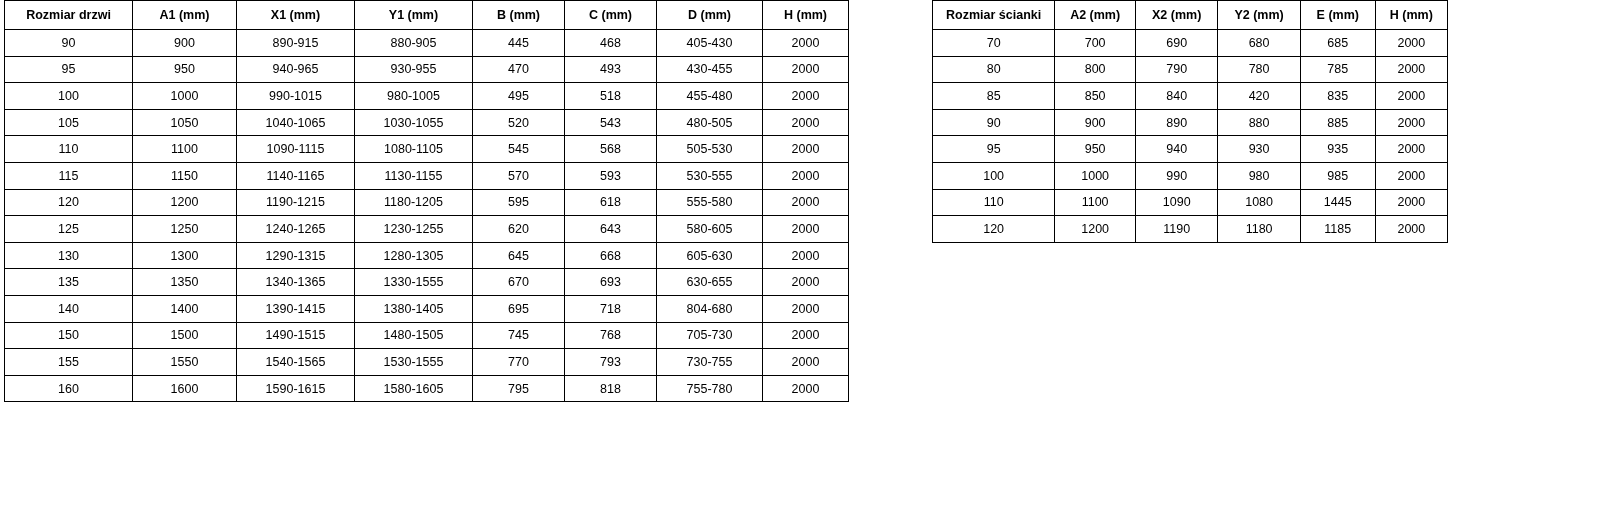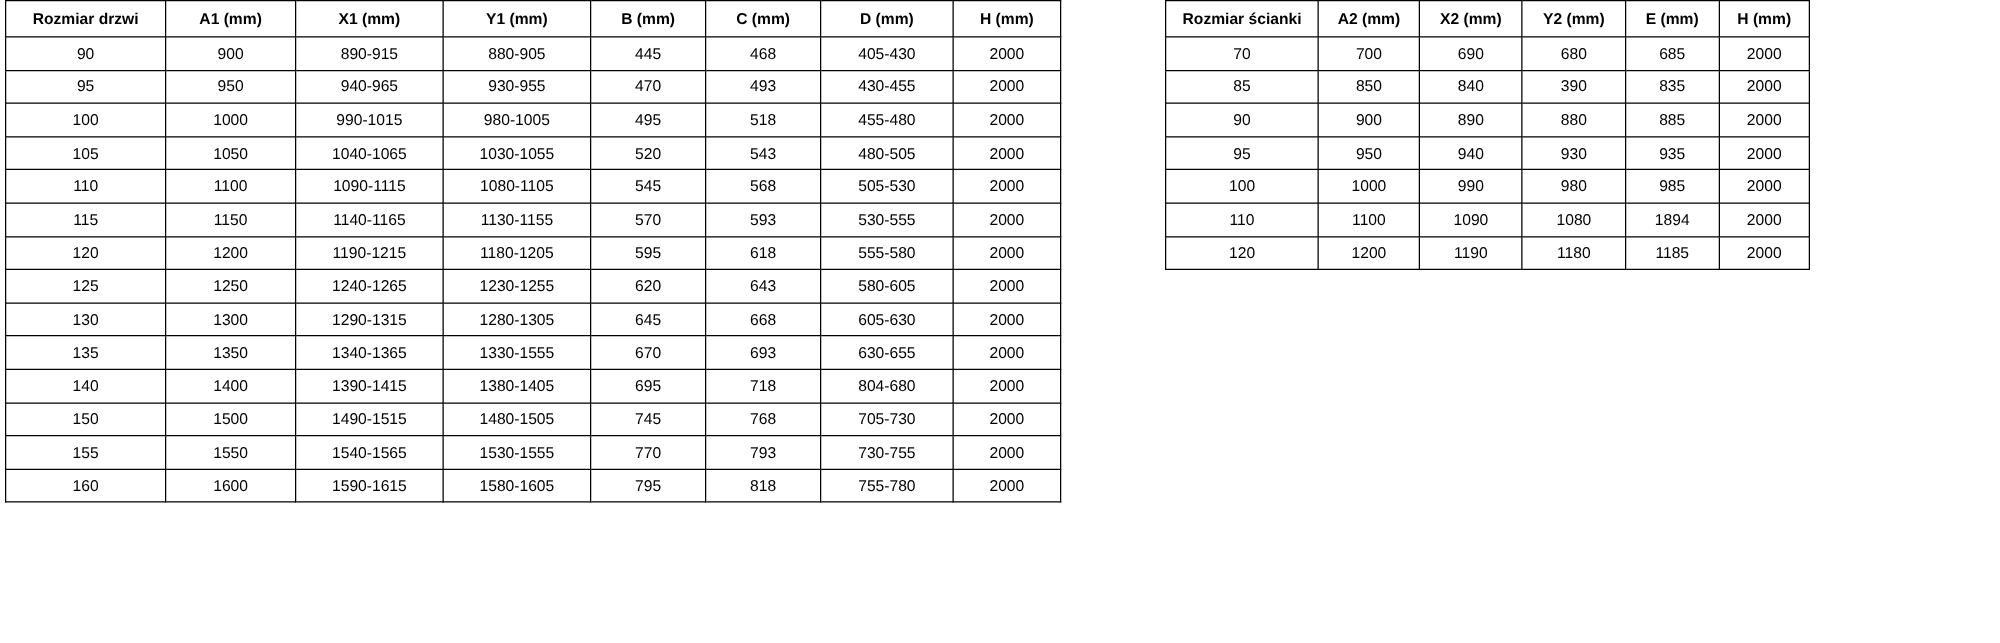--- a/index.html
+++ b/index.html
@@ -258,24 +258,32 @@
       <tbody id="walls-body">
           <tr>
             <td>70</td>
             <td>700</td>
             <td>690</td>
             <td>680</td>
             <td>685</td>
             <td>2000</td>
           </tr>
           <tr>
+            <td>80</td>
+            <td>800</td>
+            <td>790</td>
+            <td>780</td>
+            <td>785</td>
+            <td>2000</td>
+          </tr>
+          <tr>
             <td>85</td>
             <td>850</td>
             <td>840</td>
-            <td>390</td>
+            <td>420</td>
             <td>835</td>
             <td>2000</td>
           </tr>
           <tr>
             <td>90</td>
             <td>900</td>
             <td>890</td>
             <td>880</td>
             <td>885</td>
             <td>2000</td>
@@ -294,21 +302,21 @@
             <td>990</td>
             <td>980</td>
             <td>985</td>
             <td>2000</td>
           </tr>
           <tr>
             <td>110</td>
             <td>1100</td>
             <td>1090</td>
             <td>1080</td>
-            <td>1894</td>
+            <td>1445</td>
             <td>2000</td>
           </tr>
           <tr>
             <td>120</td>
             <td>1200</td>
             <td>1190</td>
             <td>1180</td>
             <td>1185</td>
             <td>2000</td>
           </tr>

